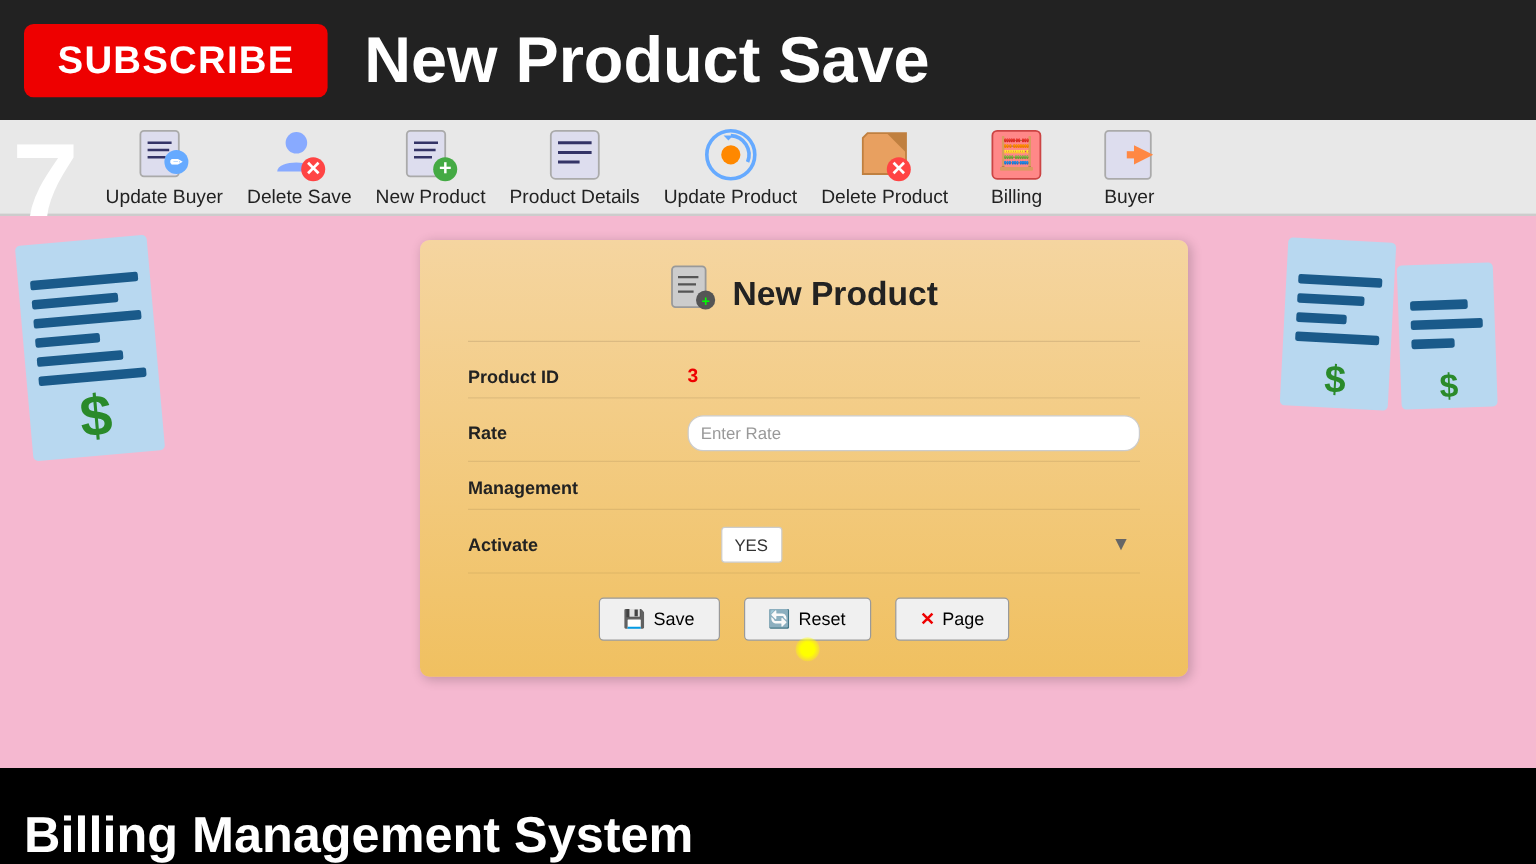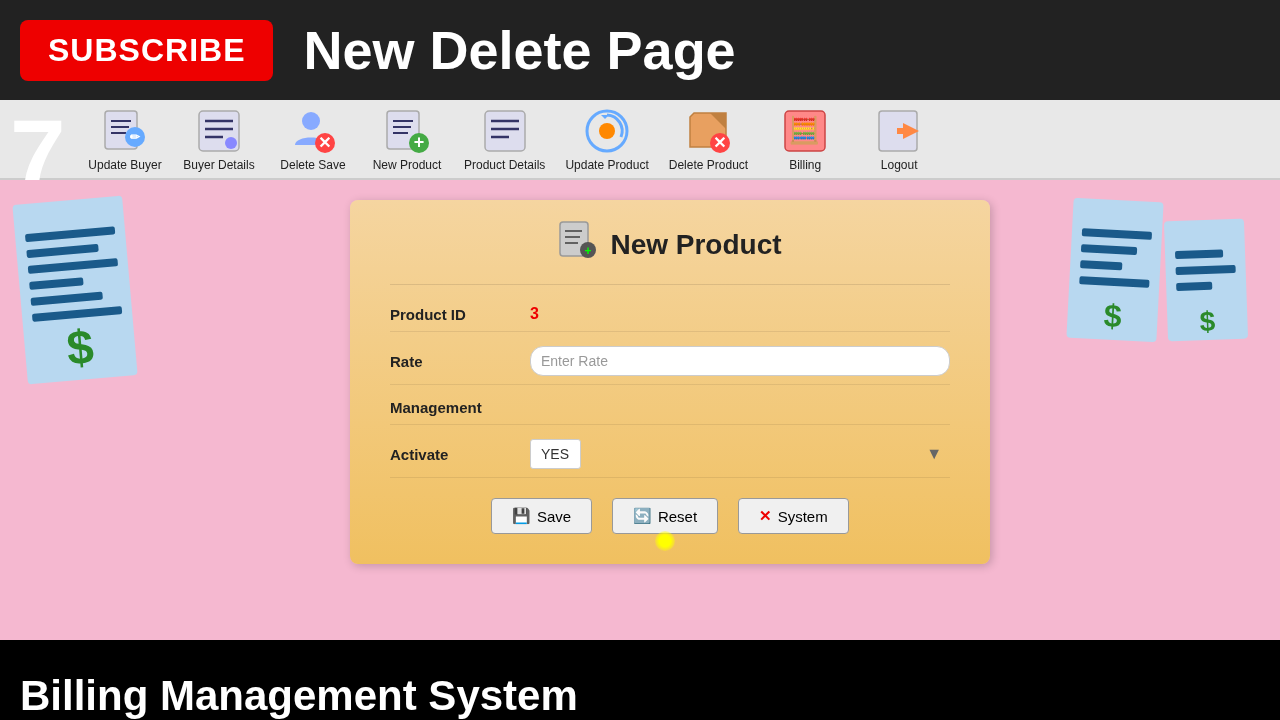--- a/index.html
+++ b/index.html
@@ -70,21 +70,21 @@
     .nav-icon {
       width: 50px;
       height: 50px;
       display: flex;
       align-items: center;
       justify-content: center;
       font-size: 28px;
       margin-bottom: 2px;
     }
     .nav-label {
-      font-size: 12px;
+      font-size: 16px;
       color: #222;
       white-space: nowrap;
     }
 
     
     .main-area {
       background: #f5b8d0;
       padding: 20px 20px 20px 80px;
       display: flex;
       align-items: flex-start;
@@ -166,20 +166,21 @@
       font-weight: bold;
       color: #222;
     }
 
     .form-row {
       display: flex;
       align-items: center;
       margin-bottom: 14px;
       padding-bottom: 8px;
       border-bottom: 1px solid rgba(0,0,0,0.08);
+      gap: 43px;
     }
     .form-label {
       width: 140px;
       font-size: 15px;
       font-weight: bold;
       color: #222;
     }
     .form-value {
       color: #e00;
       font-weight: bold;
@@ -200,20 +201,21 @@
     .form-select {
       flex: 1;
       padding: 6px 10px;
       border: 1px solid #ccc;
       border-radius: 3px;
       font-size: 14px;
       background: #fff;
       color: #333;
       appearance: none;
       cursor: pointer;
+      margin-left: 28px;
     }
     .select-wrapper {
       flex: 1;
       position: relative;
     }
     .select-arrow {
       position: absolute;
       right: 8px;
       top: 50%;
       transform: translateY(-50%);
@@ -265,52 +267,40 @@
       border-radius: 50%;
       pointer-events: none;
       z-index: 999;
     }
   </style>
 </head>
 <body>
 
 <div class="top-banner">
   <button class="subscribe-btn">SUBSCRIBE</button>
-  <span class="page-title-banner">New Delete Page</span>
+  <span class="page-title-banner">New Product Save</span>
 </div>
 
 <div class="navbar">
   <span class="number-seven">7</span>
 
   <div class="nav-item">
     <div class="nav-icon">
       <svg width="48" height="48" viewBox="0 0 48 48">
         <rect x="4" y="4" width="32" height="38" rx="3" fill="#dde" stroke="#aaa" stroke-width="1.5"></rect>
         <line x1="10" y1="14" x2="30" y2="14" stroke="#336" stroke-width="2"></line>
         <line x1="10" y1="20" x2="28" y2="20" stroke="#336" stroke-width="2"></line>
         <line x1="10" y1="26" x2="25" y2="26" stroke="#336" stroke-width="2"></line>
         <circle cx="34" cy="30" r="10" fill="#6af"></circle>
         <text x="34" y="34" text-anchor="middle" font-size="12" fill="#fff" font-weight="bold">✏</text>
       </svg>
     </div>
     <span class="nav-label">Update Buyer</span>
   </div>
 
-  <div class="nav-item">
-    <div class="nav-icon">
-      <svg width="48" height="48" viewBox="0 0 48 48">
-        <rect x="4" y="4" width="40" height="40" rx="4" fill="#dde" stroke="#aaa" stroke-width="1.5"></rect>
-        <line x1="10" y1="14" x2="38" y2="14" stroke="#336" stroke-width="2.5"></line>
-        <line x1="10" y1="22" x2="38" y2="22" stroke="#336" stroke-width="2.5"></line>
-        <line x1="10" y1="30" x2="28" y2="30" stroke="#336" stroke-width="2.5"></line>
-        <circle cx="36" cy="36" r="6" fill="#88f"></circle>
-      </svg>
-    </div>
-    <span class="nav-label">Buyer Details</span>
-  </div>
 
   <div class="nav-item">
     <div class="nav-icon">
       <svg width="48" height="48" viewBox="0 0 48 48">
         <circle cx="22" cy="14" r="9" fill="#88aaff"></circle>
         <path d="M6 38 C6 28 38 28 38 38" fill="#88aaff"></path>
         <circle cx="36" cy="36" r="10" fill="#f44"></circle>
         <text x="36" y="41" text-anchor="middle" font-size="16" fill="#fff" font-weight="bold">✕</text>
       </svg>
     </div>
@@ -378,21 +368,21 @@
   </div>
 
   <div class="nav-item">
     <div class="nav-icon">
       <svg width="48" height="48" viewBox="0 0 48 48">
         <rect x="4" y="4" width="38" height="40" rx="3" fill="#dde" stroke="#aaa" stroke-width="1.5"></rect>
         <polygon points="28,16 44,24 28,32" fill="#f84"></polygon>
         <rect x="22" y="21" width="10" height="6" fill="#f84"></rect>
       </svg>
     </div>
-    <span class="nav-label">Logout</span>
+    <span class="nav-label">Buyer</span>
   </div>
 </div>
 
 <div class="main-area">
 
   <div class="deco-left">
     <div class="receipt-deco" style="transform: rotate(-5deg); margin-left: 10px; margin-top: 10px;">
       <div class="receipt-lines">
         <div class="receipt-line full"></div>
         <div class="receipt-line medium"></div>
@@ -475,21 +465,21 @@
         <span>Save</span>
       </button>
       <button class="btn" style="position:relative;">
         <span>🔄</span>
         <span>Reset</span>
 
         <span class="cursor" style="bottom: -18px; left: 50%; transform: translateX(-50%);"></span>
       </button>
       <button class="btn">
         <span style="color:#e00; font-weight:bold;">✕</span>
-        <span>System</span>
+        <span>Page</span>
       </button>
     </div>
 
   </div>
 </div>
 
 <div class="bottom-banner">
   <span class="bottom-text">Billing Management System</span>
 </div>
 

